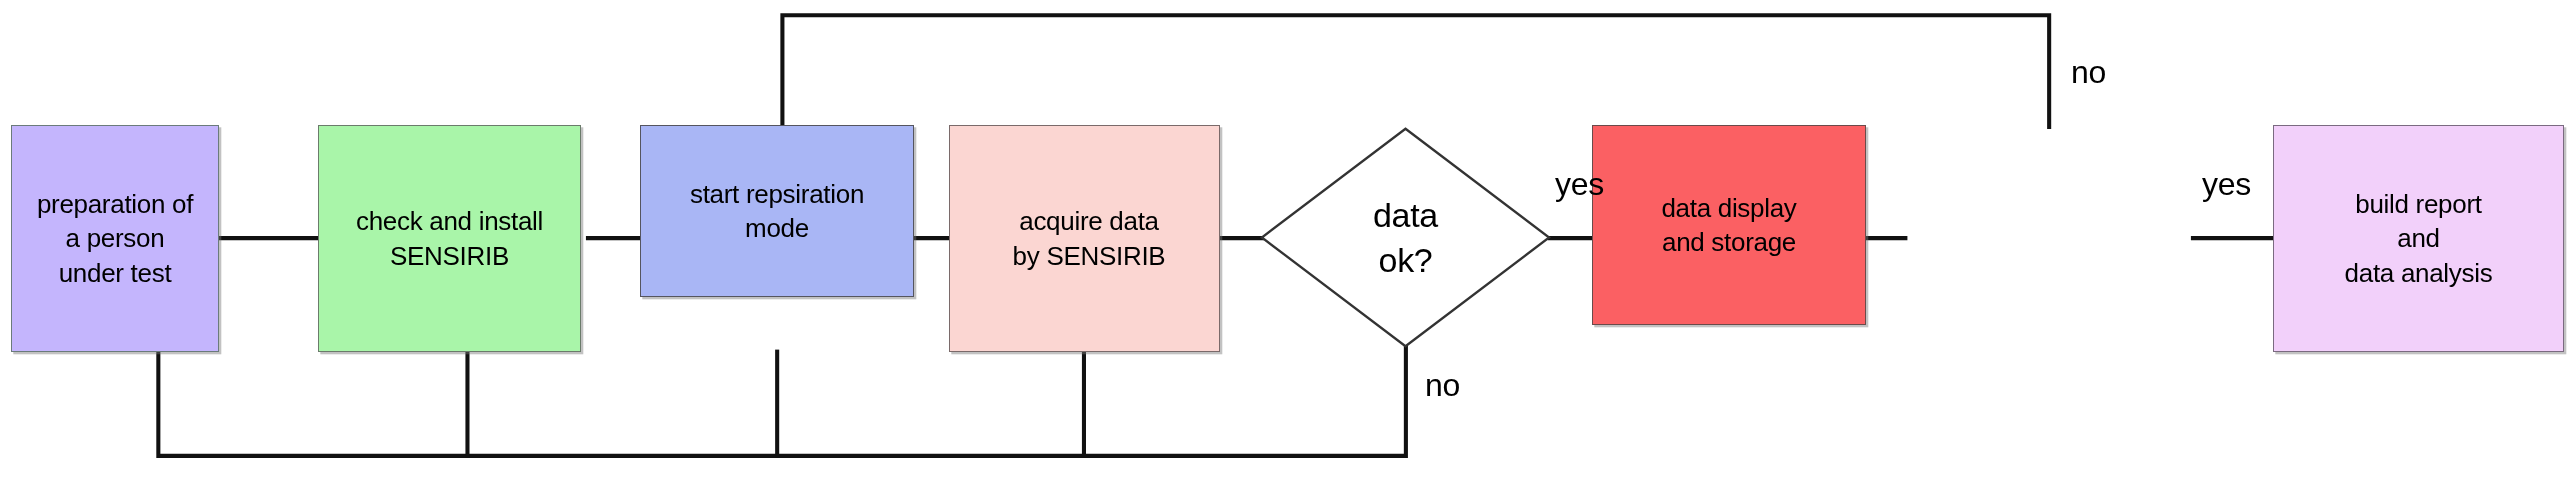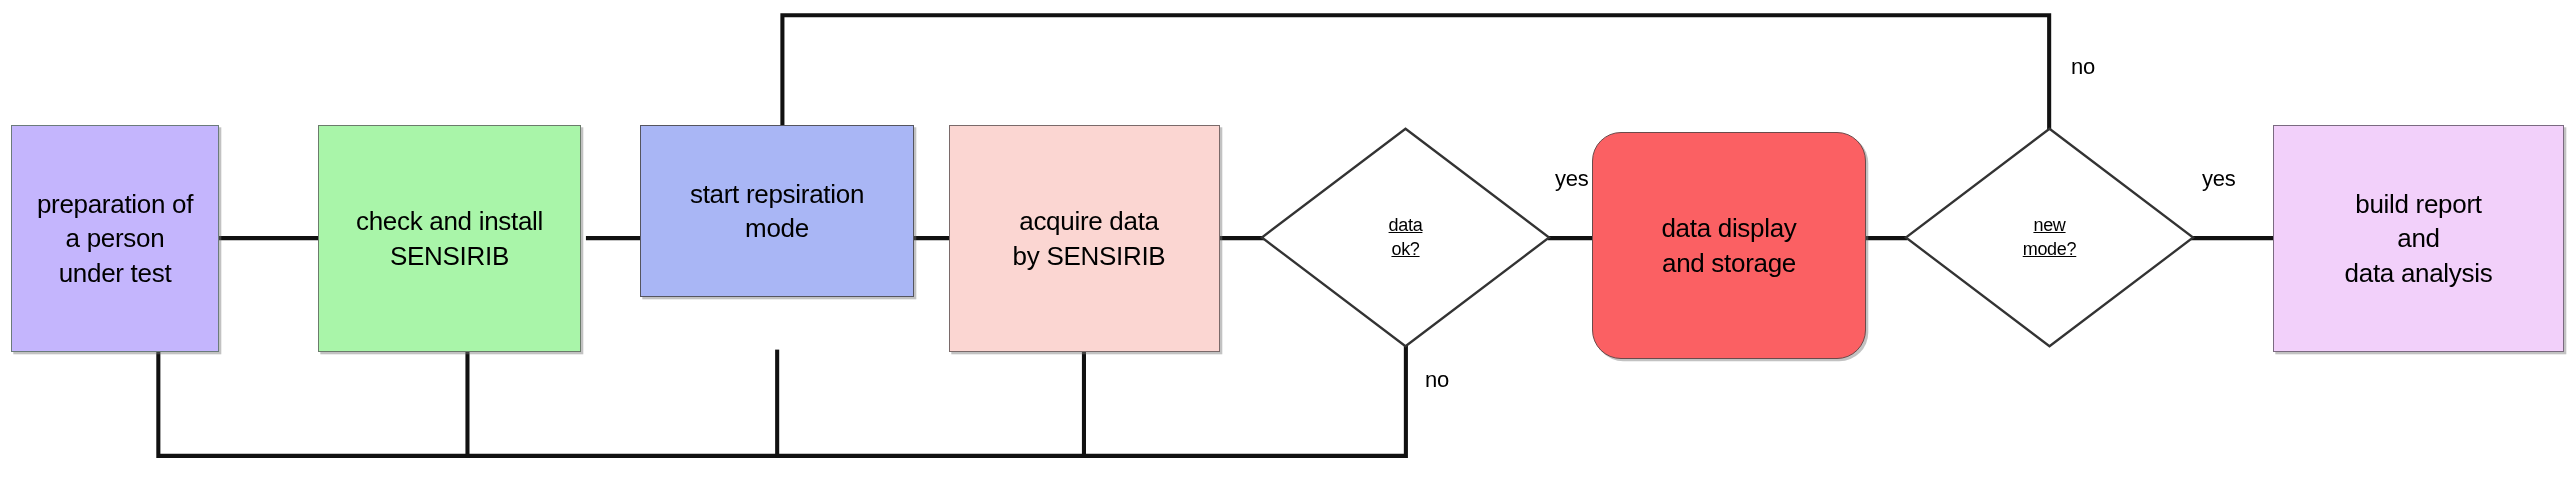--- a/index.html
+++ b/index.html
@@ -30,30 +30,29 @@
   }
   .diamond-wrap svg{position:absolute;left:0;top:0;}
   .diamond-label{
     position:absolute;
     left:0;top:0;
     width:100%;height:100%;
     display:flex;
     align-items:center;
     justify-content:center;
     text-align:center;
-    font-size:18px;
+    font-size:34px;
     line-height:1.32;
     letter-spacing:-0.3px;
     color:#000;
     white-space:pre-line;
-    text-decoration:underline;
   }
   .edge-label{
     position:absolute;
-    font-size:22px;
+    font-size:32px;
     color:#000;
     letter-spacing:-0.3px;
     white-space:nowrap;
   }
   #wires{position:absolute;left:0;top:0;width:2576px;height:478px;}
 </style>
 </head>
 <body>
 
 <div id="stage">
@@ -92,46 +91,39 @@
   <div class="node" style="left:640px;top:125px;width:274px;height:172px;background:#a9b6f5;border-color:#55555f;">
     <span>start repsiration
 mode</span>
   </div>
 
   <div class="node" style="left:949px;top:125px;width:271px;height:227px;background:#fbd6d2;border-color:#7a6a6a;padding-left:9px;">
     <span>acquire data
 by SENSIRIB</span>
   </div>
 
-  <div class="node" style="left:1592px;top:132px;width:274px;height:227px;background:#fb6063;border-color:#6b4a4a;border-radius:29px;">
+  <div class="node" style="left:1592px;top:125px;width:274px;height:200px;background:#fb6063;border-color:#6b4a4a;">
     <span>data display
 and storage</span>
   </div>
 
   <div class="node" style="left:2273px;top:125px;width:291px;height:227px;background:#f2d0fa;border-color:#7a6a80;">
     <span>build report
 and
 data analysis</span>
   </div>
 
   <div class="diamond-wrap" style="left:1260px;top:127px;width:291px;height:221px;">
     <svg width="291" height="221" viewBox="0 0 500 380" xmlns="http://www.w3.org/2000/svg">
       <polygon points="250,3 497,190 250,377 3,190" fill="#ffffff" stroke="#333333" stroke-width="4"></polygon>
     </svg>
     <div class="diamond-label">data
 ok?</div>
   </div>
 
-  <div class="diamond-wrap" style="left:1904px;top:127px;width:291px;height:221px;">
-    <svg width="291" height="221" viewBox="0 0 500 380" xmlns="http://www.w3.org/2000/svg">
-      <polygon points="250,3 497,190 250,377 3,190" fill="#ffffff" stroke="#333333" stroke-width="4"></polygon>
-    </svg>
-    <div class="diamond-label">new
-mode?</div>
-  </div>
 
   <div class="edge-label" style="left:1555px;top:166px;">yes</div>
   <div class="edge-label" style="left:1425px;top:367px;">no</div>
   <div class="edge-label" style="left:2202px;top:166px;">yes</div>
   <div class="edge-label" style="left:2071px;top:54px;">no</div>
 
 </div>
 
 
 </body></html>

